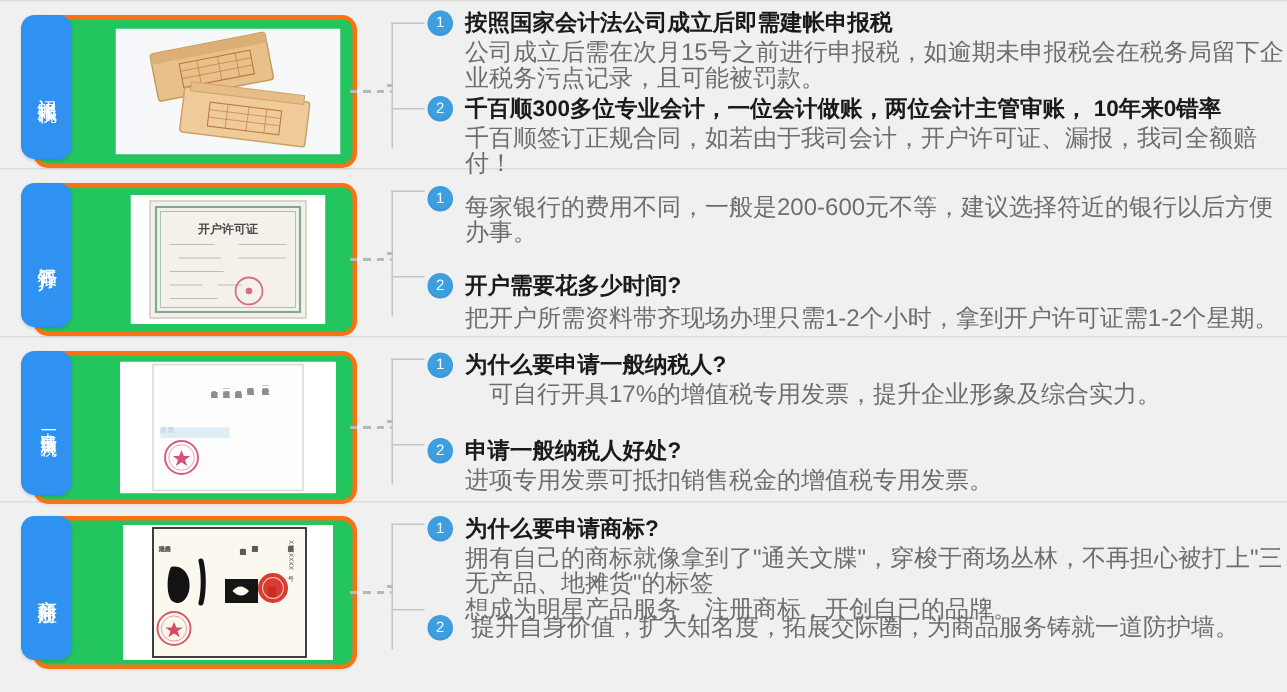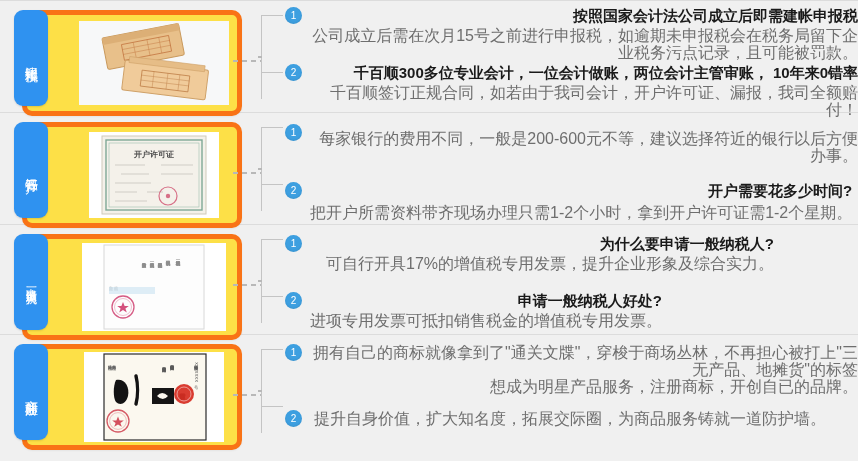--- a/index.html
+++ b/index.html
@@ -17,22 +17,22 @@
 
   
   .section{position:absolute;left:0;width:858px;display:flex;}
 
   
   .left{position:relative;width:285px;flex:0 0 285px;}
 
   .card{
     position:absolute;left:22px;top:8px;
     width:210px;height:96px;
-    background:#fde047;
-    border:5px solid #f97316;
+    background:#22c55e;
+    border:3px solid #f97316;
     border-radius:10px;
     box-shadow:0 1px 2px rgba(0,0,0,.05);
     overflow:hidden;
   }
   .card-inner{
     position:absolute;left:50px;top:4px;right:6px;bottom:4px;
     display:flex;align-items:center;justify-content:center;
   }
 
   
@@ -78,21 +78,21 @@
 
   .qa{position:absolute;left:285px;}
   .badge{
     position:absolute;left:0;top:0;
     width:17px;height:17px;border-radius:50%;
     background:#3d9fe0;color:#fff;
     font-size:10px;line-height:17px;text-align:center;
     font-family:"Liberation Sans",sans-serif;
     box-shadow:inset 0 -1px 2px rgba(0,0,0,.08);
   }
-  .qa-body{margin-left:25px;text-align:right;}
+  .qa-body{margin-left:25px;}
   .q{
     font-size:15px;font-weight:bold;color:#1a1a1a;
     line-height:18px;margin:0 0 2px 0;
     white-space:nowrap;
   }
   .a{
     font-size:16px;color:#6e6e6e;line-height:17px;margin:0;
     max-width:565px;
   }
 </style>
@@ -307,20 +307,21 @@
       <div class="bracket-stub"></div>
       <div class="arm" style="top:13px;"></div>
       <div class="arm" style="top:70px;"></div>
     </div>
     <div class="right"></div>
   </div>
 
   <div class="qa" style="top:344px;">
     <div class="badge">1</div>
     <div class="qa-body">
+      <p class="q">为什么要申请商标?</p>
       <p class="a" style="white-space:pre-line;">拥有自己的商标就像拿到了"通关文牒"，穿梭于商场丛林，不再担心被打上"三无产品、地摊货"的标签
 想成为明星产品服务，注册商标，开创自已的品牌。</p>
     </div>
   </div>
 
   <div class="qa" style="top:410px;">
     <div class="badge">2</div>
     <div class="qa-body">
       <p class="a" style="margin-left:4px;">提升自身价值，扩大知名度，拓展交际圈，为商品服务铸就一道防护墙。</p>
     </div>

